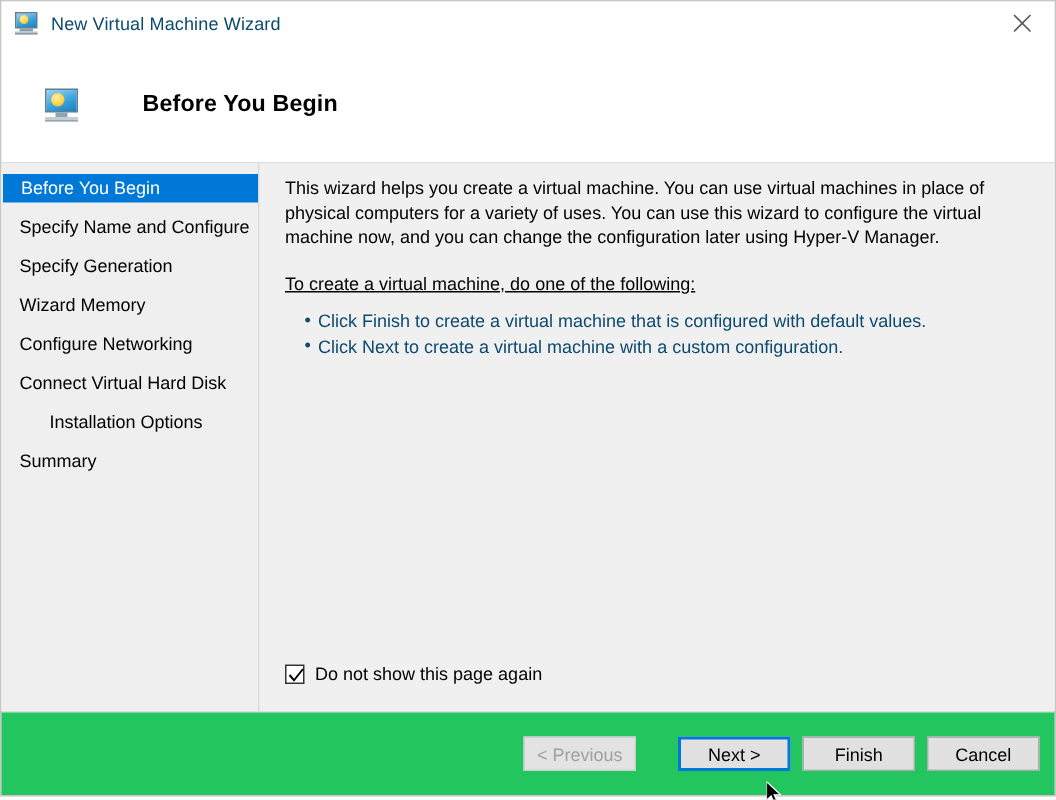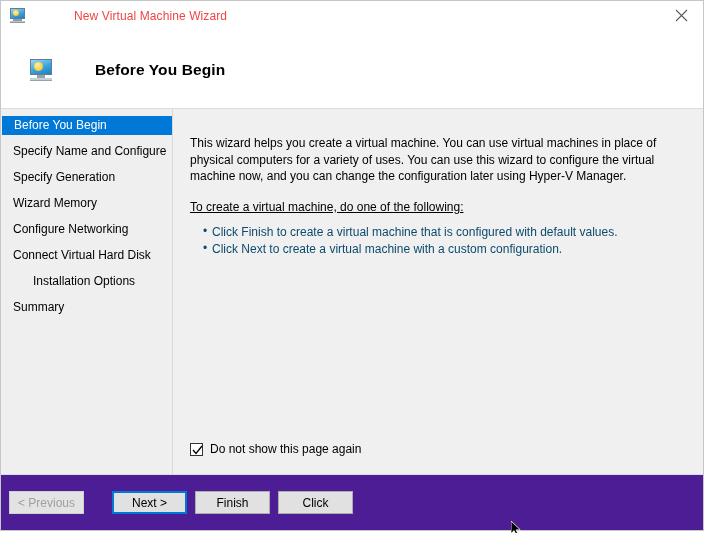--- a/index.html
+++ b/index.html
@@ -71,24 +71,23 @@
   .mon-base {
     position: absolute;
     left: 1px; top: 13px;
     width: 15px; height: 2px;
     background: #b9c5cd;
     border-bottom: 1px solid #8c9ba5;
     box-sizing: border-box;
   }
   #titlebar-text {
     font-size: 12px;
-    color: #ef4444;
+    color: #0c4a6e;
     letter-spacing: 0.1px;
     white-space: nowrap;
-    margin-left: 40px;
   }
   #close-button {
     position: absolute;
     right: 0; top: 0;
     width: 44px;
     height: 29px;
     display: flex;
     align-items: center;
     justify-content: center;
     cursor: default;
@@ -171,21 +170,21 @@
     background: #0078d7;
     color: #ffffff;
     margin-left: 1px;
     margin-right: 0px;
   }
 
   #content {
     flex: 1 1 auto;
     background: #f0f0f0;
     position: relative;
-    padding: 26px 22px 0 17px;
+    padding: 8px 22px 0 17px;
     box-sizing: border-box;
     display: flex;
     flex-direction: column;
   }
   .para {
     font-size: 12px;
     line-height: 16.5px;
     color: #000000;
     margin: 0 0 14px 0;
     max-width: 472px;
@@ -237,26 +236,26 @@
     margin-left: 7px;
     font-size: 12px;
     color: #000000;
     white-space: nowrap;
   }
 
   
   #footer {
     height: 56px;
     min-height: 56px;
-    background: #4c1d95;
+    background: #22c55e;
     border-top: 1px solid #dfdfdf;
     display: flex;
     align-items: center;
-    justify-content: flex-start;
-    padding-right: 26px;
+    justify-content: flex-end;
+    padding-right: 10px;
     box-sizing: border-box;
   }
   .btn {
     width: 75px;
     height: 23px;
     font-size: 12px;
     font-family: "Liberation Sans", sans-serif;
     background: #e1e1e1;
     border: 1px solid #adadad;
     color: #000000;
@@ -351,20 +350,20 @@
         </span>
         <span id="checkbox-label">Do not show this page again</span>
       </div>
     </div>
   </div>
 
   <div id="footer">
     <button class="btn disabled">&lt; Previous</button>
     <button class="btn focused">Next &gt;</button>
     <button class="btn">Finish</button>
-    <button class="btn">Click</button>
+    <button class="btn">Cancel</button>
   </div>
 
 </div>
 
 <svg id="cursor" viewBox="0 0 12 18">
   <polygon points="0,0 0,12.5 3.1,9.6 5.2,14.3 7.2,13.4 5.1,8.9 9.2,8.7" fill="#000000" stroke="#ffffff" stroke-width="0.8"></polygon>
 </svg>
 
 </body></html>

